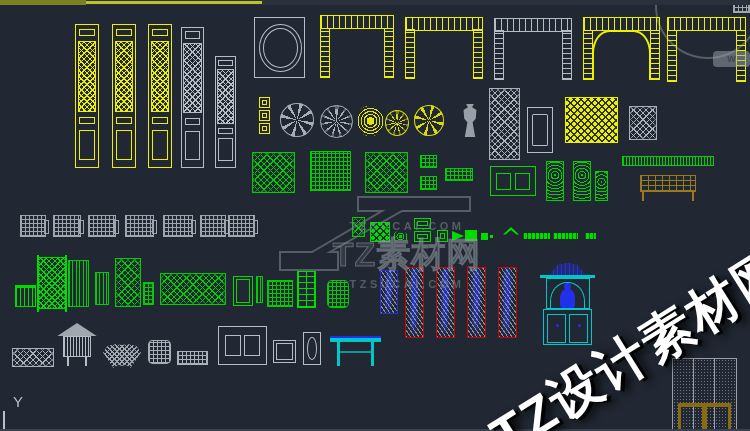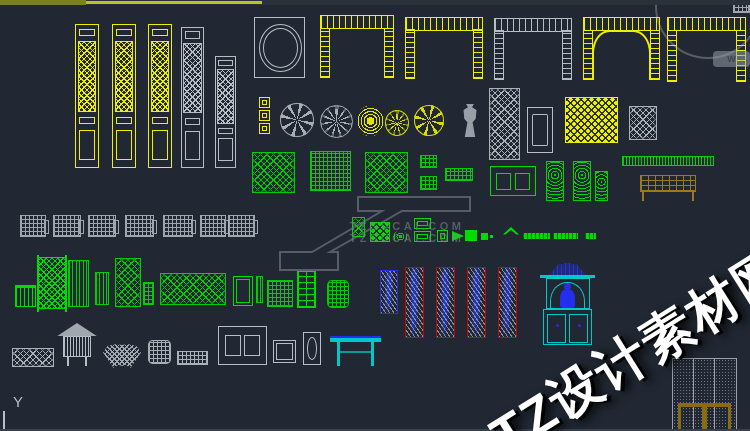--- a/index.html
+++ b/index.html
@@ -193,20 +193,21 @@
     </g>
   </svg>
 
   <div class="topbar">
     <div class="seg-olive"></div>
     <div class="seg-yellow"></div>
   </div>
 
   <div class="wm-center">
     <div class="wm-url">TZSUCAI.COM</div>
+    <div class="wm-brand">TZ素材网</div>
     <div class="wm-url">TZSUCAI.COM</div>
   </div>
 
   <div class="wm-badge">W</div>
 
   <div class="wm-diag">TZ设计素材网</div>
 
   <div class="ucs-y">Y</div>
   <div class="ucs-line"></div>
 

